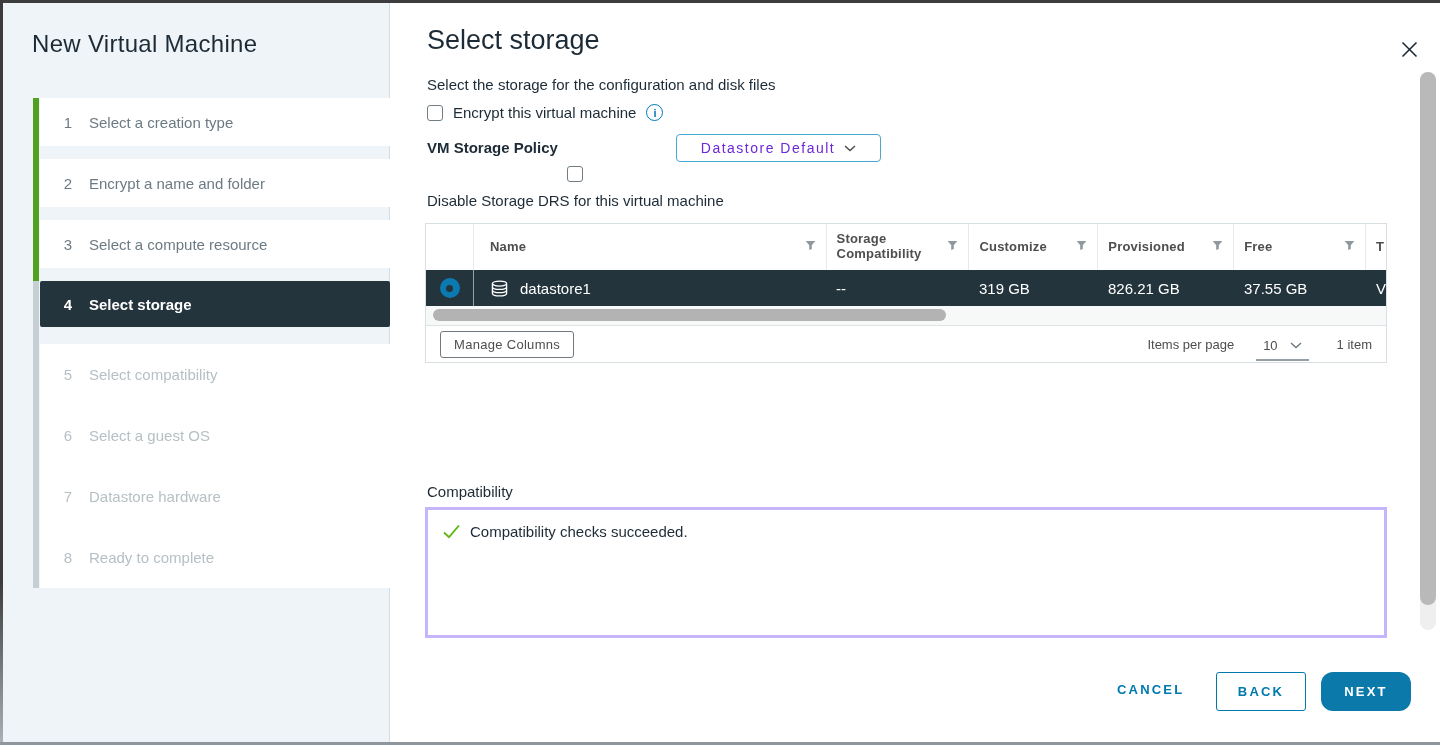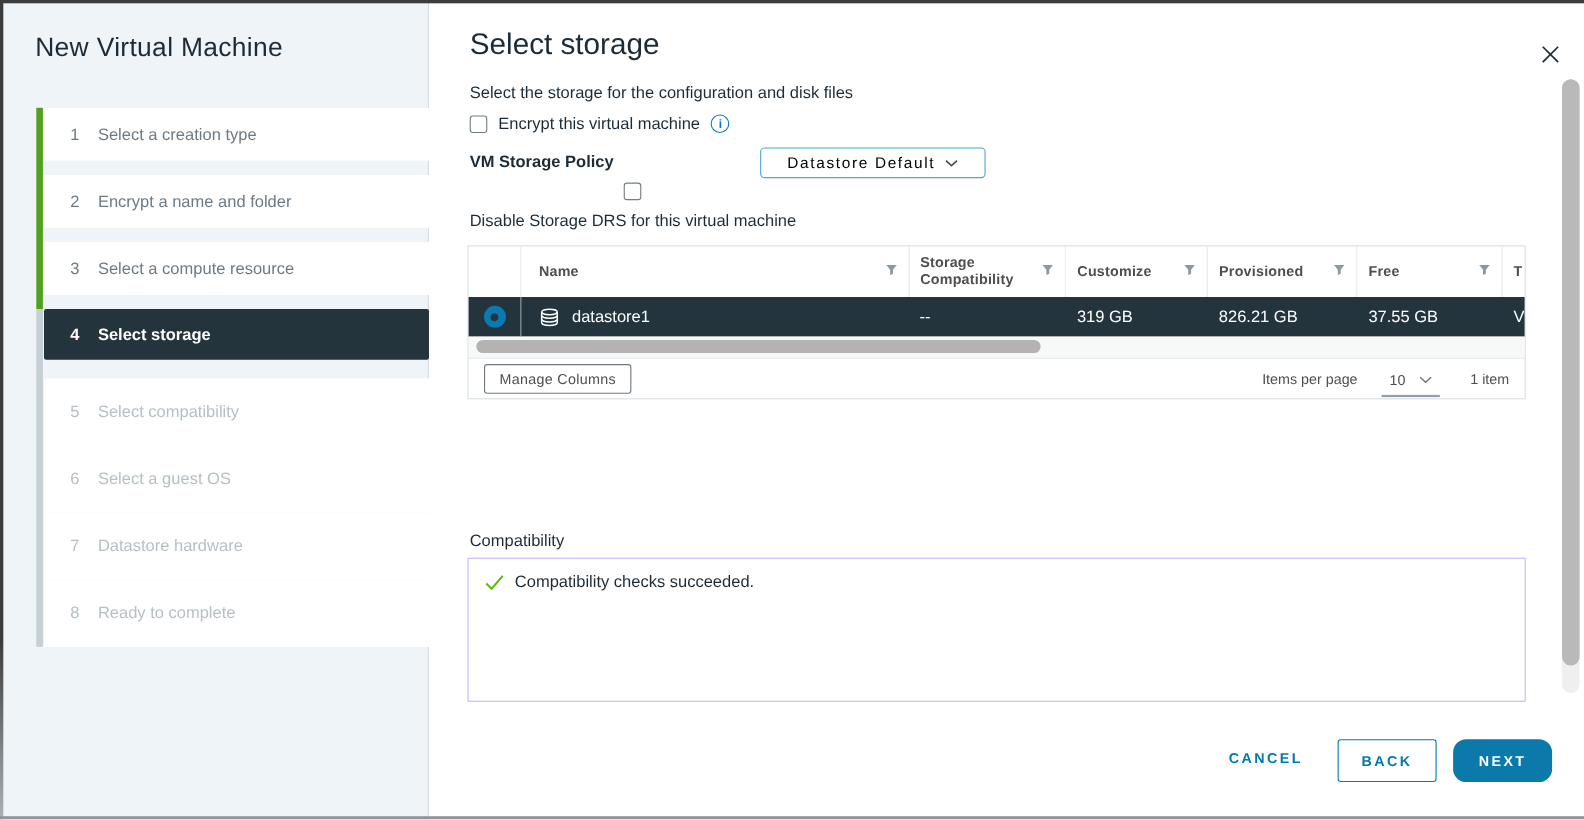--- a/index.html
+++ b/index.html
@@ -30,21 +30,21 @@
   .page-title { position:absolute; left:427px; top:25px; font-size:27px; font-weight:300; color:#1d2b36; }
   .close-btn { position:absolute; left:1398px; top:38px; width:22px; height:22px; cursor:pointer; display:flex; align-items:center; justify-content:center; }
   .subtitle { position:absolute; left:427px; top:76px; font-size:15px; color:#1d2b36; }
 
   .opt-row { position:absolute; left:427px; display:flex; align-items:center; gap:10px; font-size:15px; color:#1d2b36; }
   .row-encrypt { top:104px; }
   .row-drs { top:166px;flex-direction:column; }
   .checkbox { width:16px; height:16px; border:1px solid #717d84; border-radius:3px; background:#fff; flex:0 0 auto; cursor:pointer; }
   .info-icon { width:17px; height:17px; border:1.5px solid #0079b8; border-radius:50%; color:#0079b8; font-size:11px; font-weight:bold; display:flex; align-items:center; justify-content:center; cursor:pointer; }
   .policy-label { position:absolute; left:427px; top:139px; font-size:15px; font-weight:bold; color:#1d2b36; }
-  .policy-dropdown { position:absolute; left:691px; top:134px; height:28px; min-width:205px; border:1px solid #49a8d2; border-radius:4px; background:#fff; display:flex; align-items:center; justify-content:center; gap:9px; padding:0 12px; font-size:14px; color:#000000; letter-spacing:1.5px; cursor:pointer; }
+  .policy-dropdown { position:absolute; left:676px; top:134px; height:28px; min-width:205px; border:1px solid #49a8d2; border-radius:4px; background:#fff; display:flex; align-items:center; justify-content:center; gap:9px; padding:0 12px; font-size:14px; color:#6d28d9; letter-spacing:1.5px; cursor:pointer; }
 
   
   .dstable { position:absolute; left:425px; top:223px; width:962px; border:1px solid #d8dfe3; background:#fff; font-size:13px; }
   .thead { display:flex; height:46px; }
   .th { display:flex; align-items:center; padding:0 10px; border-left:1px solid #e4e9ec; color:#4e4e4e; font-weight:bold; letter-spacing:0.2px; line-height:1.15; cursor:pointer; }
   .th:first-child { border-left:none; cursor:default; }
   .filter-icon { margin-left:auto; padding-left:6px; flex:0 0 auto; }
   .c0 { width:47px; } .c1 { width:353px; } .c2 { width:143px; } .c3 { width:129px; } .c4 { width:136px; } .c5 { width:132px; } .c6 { flex:1; overflow:hidden; }
   .trow { display:flex; height:36px; background:#24343d; color:#fff; font-size:15px; align-items:stretch; cursor:pointer; }
   .td { display:flex; align-items:center; padding:0 10px; }
@@ -56,21 +56,21 @@
   .hscroll .thumb { position:absolute; left:7px; top:3px; width:513px; height:12px; border-radius:6px; background:#b3b3b3; cursor:grab; }
   .tfoot { display:flex; align-items:center; height:37px; border-top:1px solid #dde3e6; padding:0 14px; color:#4e4e4e; }
   .manage-cols { height:27px; padding:0 13px; border:1px solid #72797e; border-radius:3px; background:#fff; font-size:13px; color:#4e4e4e; letter-spacing:0.3px; font-family:"Liberation Sans",sans-serif; cursor:pointer; }
   .tfoot .spacer { flex:1; }
   .ipp-label { font-size:13px; }
   .page-size { margin-left:22px; display:flex; align-items:center; gap:12px; border-bottom:2px solid #95a0a6; padding:3px 7px 6px; cursor:pointer; align-self:flex-end; margin-bottom:1px; }
   .item-count { margin-left:28px; font-size:13px; }
 
   
   .compat-label { position:absolute; left:427px; top:483px; font-size:15px; color:#1d2b36; }
-  .compat-box { position:absolute; left:425px; top:507px; width:962px; height:131px; border:1px solid #c4b5fd; background:#fff; }
+  .compat-box { position:absolute; left:425px; top:507px; width:962px; height:131px; border:3px solid #c4b5fd; background:#fff; }
   .compat-msg { display:flex; align-items:center; gap:9px; padding:13px 0 0 14px; font-size:15px; color:#1d2b36; }
 
   
   .btn-cancel { position:absolute; left:1117px; top:682px; font-size:13px; font-weight:bold; letter-spacing:2.2px; color:#0079ad; background:none; border:none; font-family:"Liberation Sans",sans-serif; cursor:pointer; }
   .btn-back { position:absolute; left:1216px; top:672px; width:90px; height:39px; border:1px solid #0079ad; border-radius:3px; background:#fff; color:#0079ad; font-size:13px; font-weight:bold; letter-spacing:2.2px; font-family:"Liberation Sans",sans-serif; cursor:pointer; }
   .btn-next { position:absolute; left:1321px; top:672px; width:90px; height:39px; border:none; border-radius:12px; background:#0b7aab; color:#fff; font-size:13px; font-weight:bold; letter-spacing:2.2px; font-family:"Liberation Sans",sans-serif; cursor:pointer; }
 
   
   .vscroll { position:absolute; left:1420px; top:72px; width:16px; height:558px; background:#efefef; border-radius:8px; }
   .vscroll .thumb { position:absolute; left:0; top:0; width:16px; height:533px; background:#b9b9b9; border-radius:8px; cursor:grab; }

